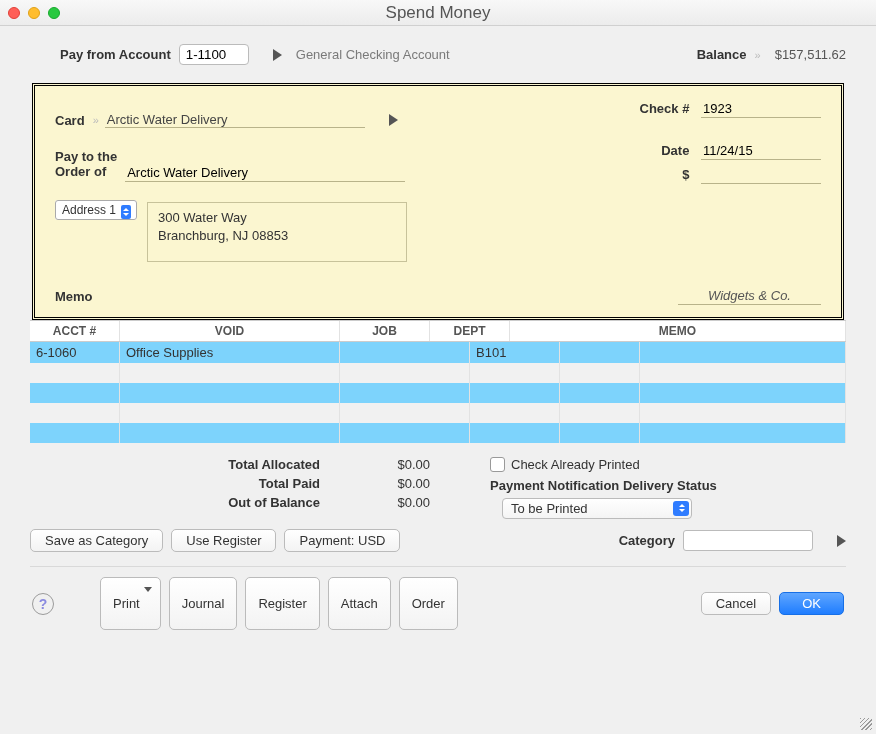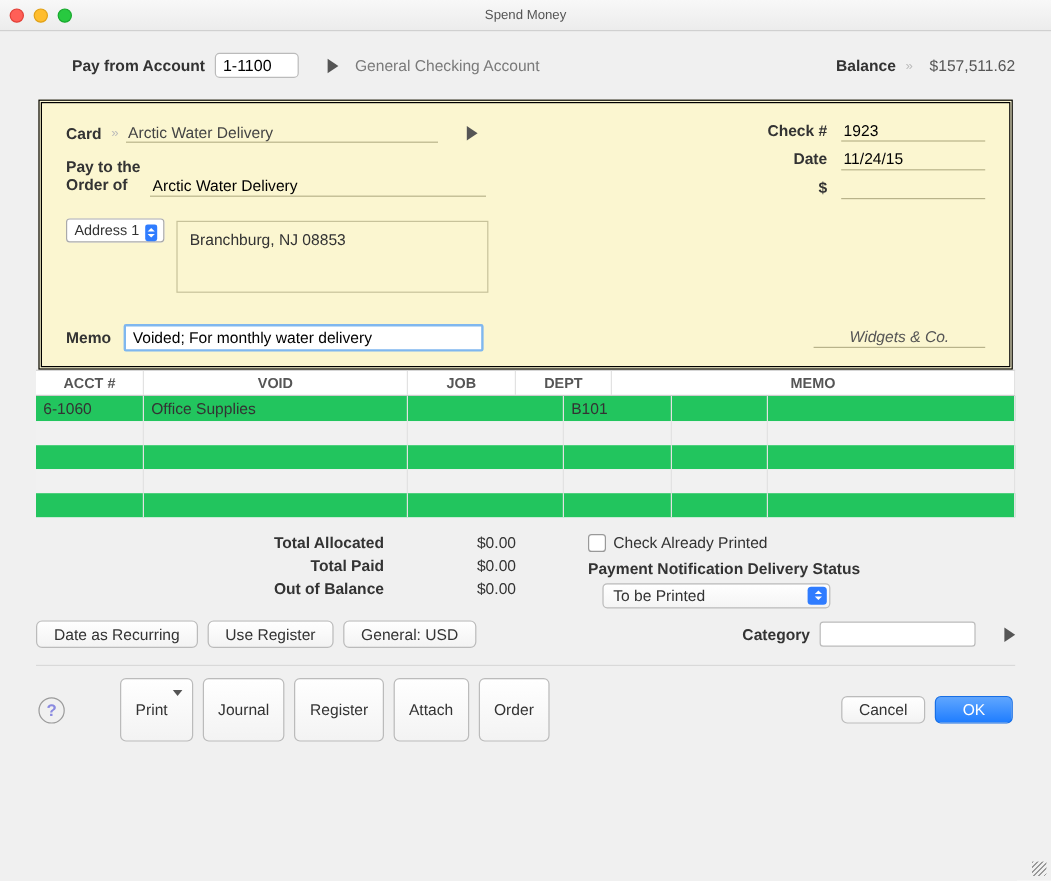--- a/index.html
+++ b/index.html
@@ -4,21 +4,21 @@
 <style>
   * { box-sizing: border-box; margin: 0; padding: 0; }
   body { font-family: "Helvetica Neue", Helvetica, Arial, sans-serif; font-size: 13px; color: #333; background: #fff; }
   .window { width: 876px; height: 734px; margin: 0 auto; background: #f0f0f0; position: relative; }
   .titlebar { height: 26px; background: linear-gradient(#f8f8f8,#ececec); border-bottom:1px solid #d0d0d0; display:flex; align-items:center; padding:0 8px; position:relative; }
   .traffic { display:flex; gap:8px; }
   .tl { width:12px; height:12px; border-radius:50%; }
   .tl.red{background:#ff5f57;border:1px solid #e24038;}
   .tl.yellow{background:#ffbd2e;border:1px solid #e1a116;}
   .tl.green{background:#28c940;border:1px solid #17a92d;}
-  .wtitle{position:absolute;left:0;right:0;text-align:center;font-size:11px;color:#555;}
+  .wtitle{position:absolute;left:0;right:0;text-align:center;font-size:17px;color:#555;}
   .content{padding:12px 30px 0;}
   .toprow{display:flex;align-items:center;gap:8px;margin:6px 0 18px 30px;}
   .lbl-bold{font-weight:600;}
   .acct-input{width:70px;border:1px solid #bbb;border-radius:4px;padding:2px 6px;background:#fff;}
   .gray-lbl{color:#7a7a7a;margin-left:6px;}
   .flex-spacer{flex:1;}
   .balance-val{margin-left:8px;color:#555;}
   
   .check{border:3px double #000;background:#fbf6d0;padding:14px 20px 12px;margin:0 2px;position:relative;}
   .check-row{display:flex;align-items:center;gap:8px;margin-bottom:6px;}
@@ -44,21 +44,21 @@
   
   .tbl-hdr{display:flex;background:#fff;border-top:1px solid #ccc;border-bottom:1px solid #ccc;font-weight:600;font-size:12px;color:#555;}
   .tbl-hdr>div,.tbl-row>div{padding:3px 6px;border-right:1px solid #e2e2e2;}
   .c1{width:90px;text-align:center;}
   .c2{width:220px;text-align:center;}
   .c3{width:130px;text-align:center;}
   .c4{width:90px;text-align:center;}
   .c5{width:80px;text-align:center;}
   .c6{flex:1;text-align:center;}
   .tbl-body{background:#fff;}
-  .tbl-row{display:flex;background:#22c55e;font-size:13px;}
+  .tbl-row{display:flex;background:#7dd3fc;font-size:13px;}
   .tbl-row>div{text-align:left;}
   .tbl-row.stripe{background:#f1f1f1;}
   .tbl-row.empty>div{height:20px;}
   
   .totals-row{display:flex;margin-top:14px;gap:40px;}
   .totals{text-align:right;margin-left:150px;}
   .totals .line{display:flex;gap:40px;justify-content:flex-end;margin-bottom:4px;}
   .totals .t-lbl{font-weight:600;width:140px;text-align:right;}
   .totals .t-val{width:70px;text-align:right;}
   .right-col{flex:1;margin-left:20px;}
@@ -109,21 +109,21 @@
     </div>
 
     <div class="check">
 
       <div class="check-row">
         <span class="lbl-bold">Card</span>
         <span class="double-chev">»</span>
         <span class="card-link">Arctic Water Delivery</span>
         <span class="play"></span>
         <div class="check-right">
-          <div style="margin-bottom:4px;">
+          <div style="margin-bottom:22px;">
             <span class="rlbl">Check #</span>
             <input class="uline" value="1923" style="">
           </div>
         </div>
       </div>
 
       <div class="check-row" style="align-items:flex-start;">
         <div class="payto">
           <div class="payto-lbl">
             <div>Pay to the</div>
@@ -141,27 +141,27 @@
             <input class="uline" value="" style="">
           </div>
         </div>
       </div>
 
       <div class="addr-row">
         <span class="addr-sel-wrap">
           <span class="addr-sel">Address 1</span><span class="dn"></span>
         </span>
         <div class="addr-box">
+          <div>300 Water Way</div>
           <div>Branchburg, NJ 08853</div>
         </div>
       </div>
 
       <div class="memo-row">
         <span class="lbl-bold">Memo</span>
-        <input class="memo-input" value="Voided; For monthly water delivery" style="">
         <span class="company">Widgets &amp; Co.</span>
       </div>
     </div>
 
     <div class="tbl-hdr">
       <div class="c1">ACCT #</div>
       <div class="c2">VOID</div>
       <div class="c4">JOB</div>
       <div class="c5">DEPT</div>
       <div class="c6">MEMO</div>
@@ -228,23 +228,23 @@
         <div class="chk-row">
           <span class="chk"></span>
           <span>Check Already Printed</span>
         </div>
         <div class="lbl-bold" style="margin-bottom:5px;">Payment Notification Delivery Status</div>
         <span class="sel"><span>To be Printed</span><span class="ar"></span></span>
       </div>
     </div>
 
     <div class="btnrow">
-      <span class="btn">Date as Recurring</span>
+      <span class="btn">Save as Category</span>
       <span class="btn">Use Register</span>
-      <span class="btn">General:  USD</span>
+      <span class="btn">Payment:  USD</span>
       <span class="flex-spacer"></span>
       <span class="lbl-bold">Category</span>
       <input class="cat-input" style="">
       <span class="play"></span>
     </div>
 
     <div class="divider"></div>
 
     <div class="foot">
       <span class="help">?</span>

